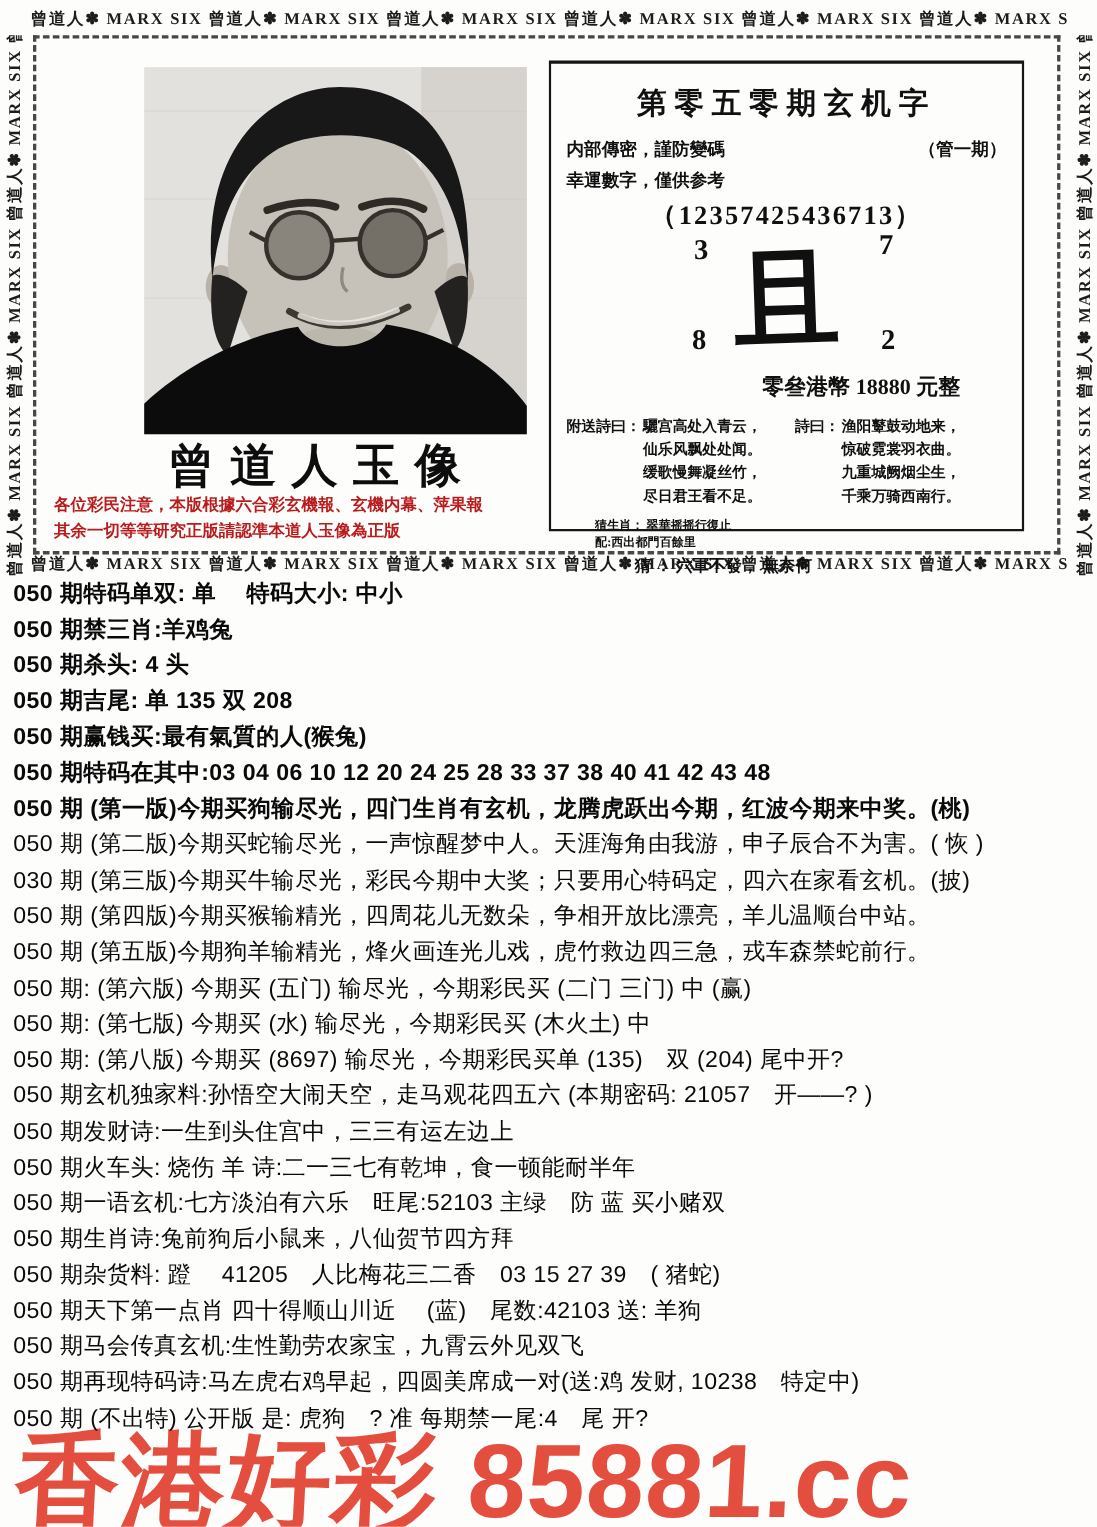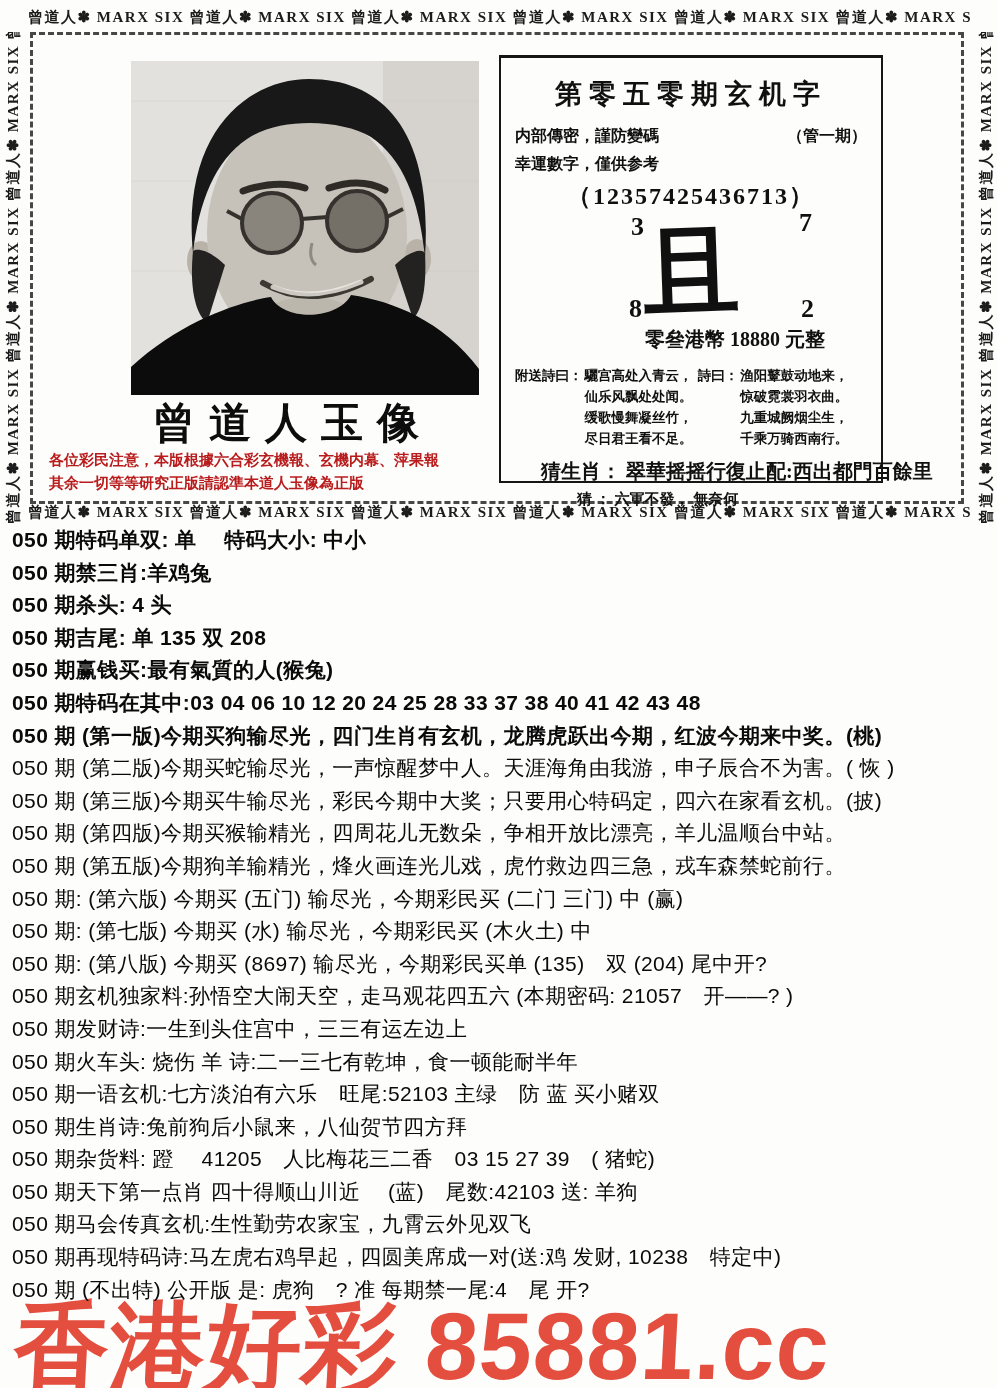--- a/index.html
+++ b/index.html
@@ -14,42 +14,42 @@
   .strip-right{left:977px;top:524px;width:492px;transform:rotate(-90deg);transform-origin:0 0;}
   .frame{position:absolute;left:30px;top:32px;width:928px;height:466px;border:3px dashed #474747;}
 
   .photo{position:absolute;left:98px;top:26px;width:348px;height:334px;}
   .portrait-title{position:absolute;left:36px;top:360px;width:448px;text-align:center;
        font-family:"Liberation Serif",serif;font-weight:700;font-size:42px;letter-spacing:14px;
        white-space:nowrap;color:#0d0d0d;}
   .portrait-notes{position:absolute;left:16px;top:414px;width:452px;
        font-family:"Liberation Serif",serif;font-size:15px;font-weight:700;line-height:23px;color:#b91c1c;}
 
-  .mystery-box{position:absolute;left:466px;top:20px;width:384px;height:428px;
+  .mystery-box{position:absolute;left:466px;top:20px;width:432px;height:428px;
        border:2px solid #161616;border-top-width:3px;padding:6px 14px;box-sizing:border-box;
        font-family:"Liberation Serif",serif;color:#101010;}
   .mb-title{text-align:center;font-size:27px;font-weight:700;letter-spacing:7px;margin-top:12px;white-space:nowrap;}
   .mb-row{display:flex;justify-content:space-between;font-size:16px;font-weight:700;margin-top:14px;gap:32px;}
   .mb-lucky{font-size:16px;font-weight:700;margin-top:7px;}
   .mb-numbers{text-align:center;font-size:24px;font-weight:700;letter-spacing:2px;margin-top:5px;}
   .mb-char-area{position:relative;height:110px;margin-top:2px;}
   .corner{position:absolute;font-size:26px;font-weight:700;}
   .corner.tl{left:116px;top:-2px}.corner.tr{left:284px;top:-6px}
   .corner.bl{left:114px;bottom:0}.corner.br{left:286px;bottom:0}
   .big-char{position:absolute;left:50%;top:50%;transform:translate(-50%,-47%) rotate(-2deg);
        font-size:96px;font-weight:900;font-family:"DejaVu Serif",serif;line-height:1;}
-  .mb-amount{text-align:right;padding-right:42px;font-size:20px;font-weight:700;margin-top:2px;white-space:nowrap;}
+  .mb-amount{text-align:right;padding-right:42px;font-size:20px;font-weight:700;margin-top:14px;white-space:nowrap;}
   .mb-poems{display:flex;margin-top:12px;font-size:13.5px;font-weight:700;justify-content:flex-end;}
   .poem{display:flex;}
   .poem.left{flex:1.08;}
   .poem.right{flex:1;}
   .poem-label{white-space:nowrap;margin-right:2px;padding-top:2px;}
   .poem-line{line-height:21px;white-space:nowrap;}
-  .mb-guess-row{display:flex;justify-content:space-between;font-size:20px;font-weight:700;
-       margin-top:9px;padding:0 6px 0 26px;white-space:nowrap;}
+  .mb-guess-row{display:flex;justify-content:space-between;font-size:11px;font-weight:700;
+       margin-top:9px;padding:0 6px 0 26px;white-space:nowrap;flex-direction:column;}
   .mb-guess2{font-size:15px;font-weight:700;margin-top:5px;padding-left:62px;white-space:nowrap;}
 
   .tips{position:absolute;left:12px;top:524px;width:980px;z-index:2;}
   .tip-line{font-size:21px;line-height:32.6px;white-space:nowrap;overflow:hidden;
        font-weight:500;letter-spacing:.4px;color:#0a0a0a;}
   .tips div.tip-line:nth-of-type(-n+7){font-weight:700;}
 
   .watermark{position:absolute;left:14px;top:1284px;z-index:1;font-size:95px;font-weight:800;
        white-space:nowrap;transform:skewX(-3deg);opacity:.92;letter-spacing:1px;
        font-family:"Liberation Sans",sans-serif;}
@@ -151,21 +151,21 @@
   <div class="tips">
 
   <div class="tip-line">050 期特码单双: 单　 特码大小: 中小</div>
       <div class="tip-line">050 期禁三肖:羊鸡兔</div>
       <div class="tip-line">050 期杀头: 4 头</div>
       <div class="tip-line">050 期吉尾: 单 135 双 208</div>
       <div class="tip-line">050 期赢钱买:最有氣質的人(猴兔)</div>
       <div class="tip-line">050 期特码在其中:03 04 06 10 12 20 24 25 28 33 37 38 40 41 42 43 48</div>
       <div class="tip-line">050 期 (第一版)今期买狗输尽光，四门生肖有玄机，龙腾虎跃出今期，红波今期来中奖。(桃)</div>
       <div class="tip-line">050 期 (第二版)今期买蛇输尽光，一声惊醒梦中人。天涯海角由我游，申子辰合不为害。( 恢 )</div>
-      <div class="tip-line">050 期 (第三版)今期买牛输尽光，彩民今期中大奖；只要用心特码定，四六在家看玄机。(披)</div>
+      <div class="tip-line">030 期 (第三版)今期买牛输尽光，彩民今期中大奖；只要用心特码定，四六在家看玄机。(披)</div>
       <div class="tip-line">050 期 (第四版)今期买猴输精光，四周花儿无数朵，争相开放比漂亮，羊儿温顺台中站。</div>
       <div class="tip-line">050 期 (第五版)今期狗羊输精光，烽火画连光儿戏，虎竹救边四三急，戎车森禁蛇前行。</div>
       <div class="tip-line">050 期: (第六版) 今期买 (五门) 输尽光，今期彩民买 (二门 三门) 中 (赢)</div>
       <div class="tip-line">050 期: (第七版) 今期买 (水) 输尽光，今期彩民买 (木火土) 中</div>
       <div class="tip-line">050 期: (第八版) 今期买 (8697) 输尽光，今期彩民买单 (135)　双 (204) 尾中开?</div>
       <div class="tip-line">050 期玄机独家料:孙悟空大闹天空，走马观花四五六 (本期密码: 21057　开——? )</div>
       <div class="tip-line">050 期发财诗:一生到头住宫中，三三有运左边上</div>
       <div class="tip-line">050 期火车头: 烧伤 羊  诗:二一三七有乾坤，食一顿能耐半年</div>
       <div class="tip-line">050 期一语玄机:七方淡泊有六乐　旺尾:52103 主绿　防 蓝 买小赌双</div>
       <div class="tip-line">050 期生肖诗:兔前狗后小鼠来，八仙贺节四方拜</div>

